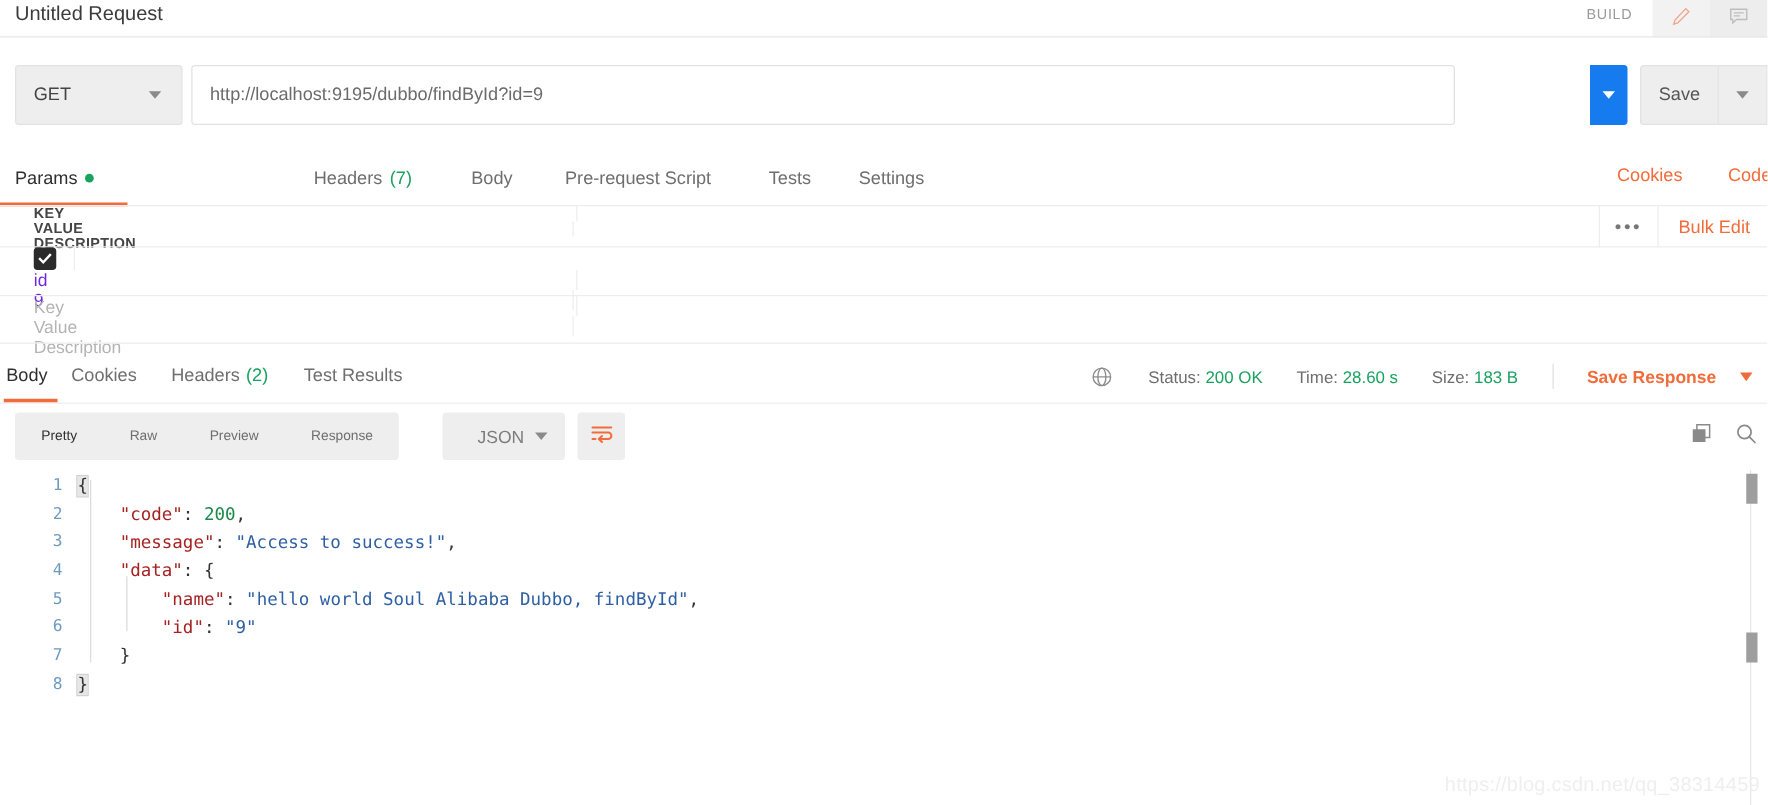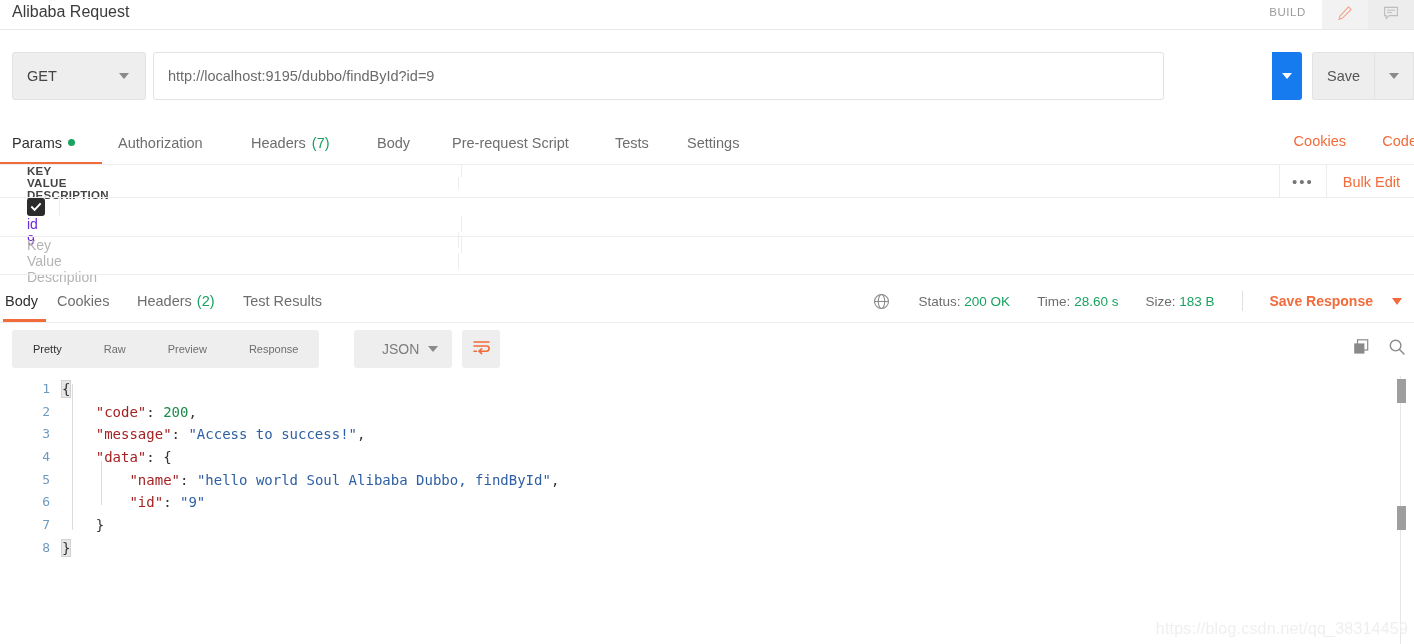--- a/index.html
+++ b/index.html
@@ -236,21 +236,21 @@
     position: absolute; right: 6px; bottom: 6px;
     font-size: 16px; color: #efefef; letter-spacing: .2px; white-space: nowrap;
   }
 </style>
 </head>
 <body>
 
 <div id="app">
 
   <div class="titlebar">
-    <div class="req-title">Alibaba Request</div>
+    <div class="req-title">Untitled Request</div>
     <div class="build-label">BUILD</div>
 
     <div class="hdr-icon-btn pencil">
       <span>
         <svg width="16" height="16" viewBox="0 0 16 16">
           <path d="M11.6 1.9 14.1 4.4 5.2 13.3 2 14.3 3 11.1Z" fill="none" stroke="#f0a58c" stroke-width="1.1"></path>
         </svg>
       </span>
     </div>
     <div class="hdr-icon-btn comment">
@@ -281,23 +281,20 @@
     <div class="save-btn">Save</div>
     <div class="save-caret-btn">
       <span class="gcaret"></span>
     </div>
   </div>
 
   <div class="reqtabs">
     <div class="tab active" style="left:12px">
       <span>Params</span>
       <span class="dot"></span>
-    </div>
-    <div class="tab" style="left:118px">
-      <span>Authorization</span>
     </div>
     <div class="tab" style="left:251px">
       <span>Headers</span>
       <span class="cnt">(7)</span>
     </div>
     <div class="tab" style="left:377px">
       <span>Body</span>
     </div>
     <div class="tab" style="left:452px">
       <span>Pre-request Script</span>

